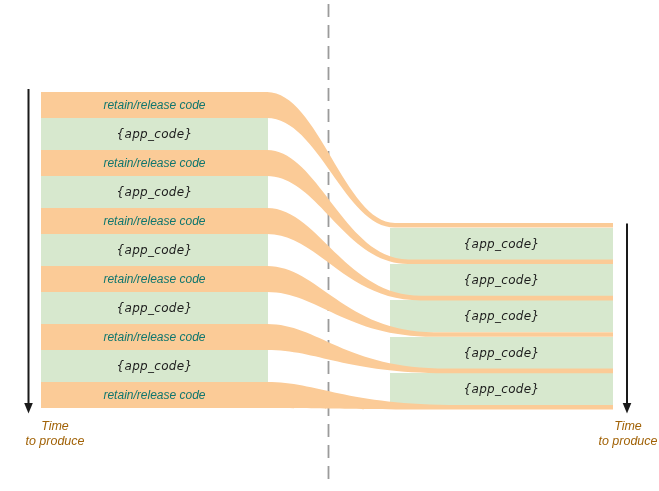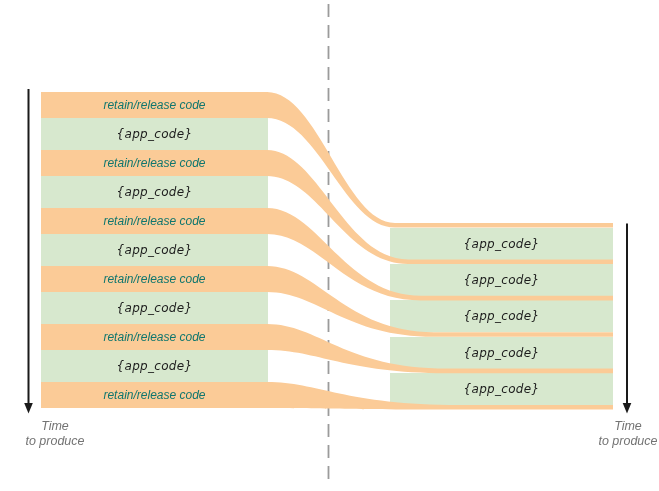--- a/index.html
+++ b/index.html
@@ -36,21 +36,21 @@
     font-family:"DejaVu Sans",sans-serif;letter-spacing:0.3px;
   }
   .right-block{
     position:absolute;left:390px;width:223px;height:32px;z-index:1;
     background:var(--green,#D7E8CE);
     display:flex;align-items:center;justify-content:center;
   }
   .time-label{
     position:absolute;z-index:3;
     font-style:italic;font-size:12.5px;line-height:14.5px;
-    color:#737373;text-align:center;
+    color:#a16207;text-align:center;
   }
   .time-left{left:10px;top:419px;width:90px;}
   .time-right{left:584px;top:419px;width:88px;}
 </style>
 </head>
 <body>
 
 <div class="canvas">
 
   <svg class="svg-layer" viewBox="0 0 659 491">

